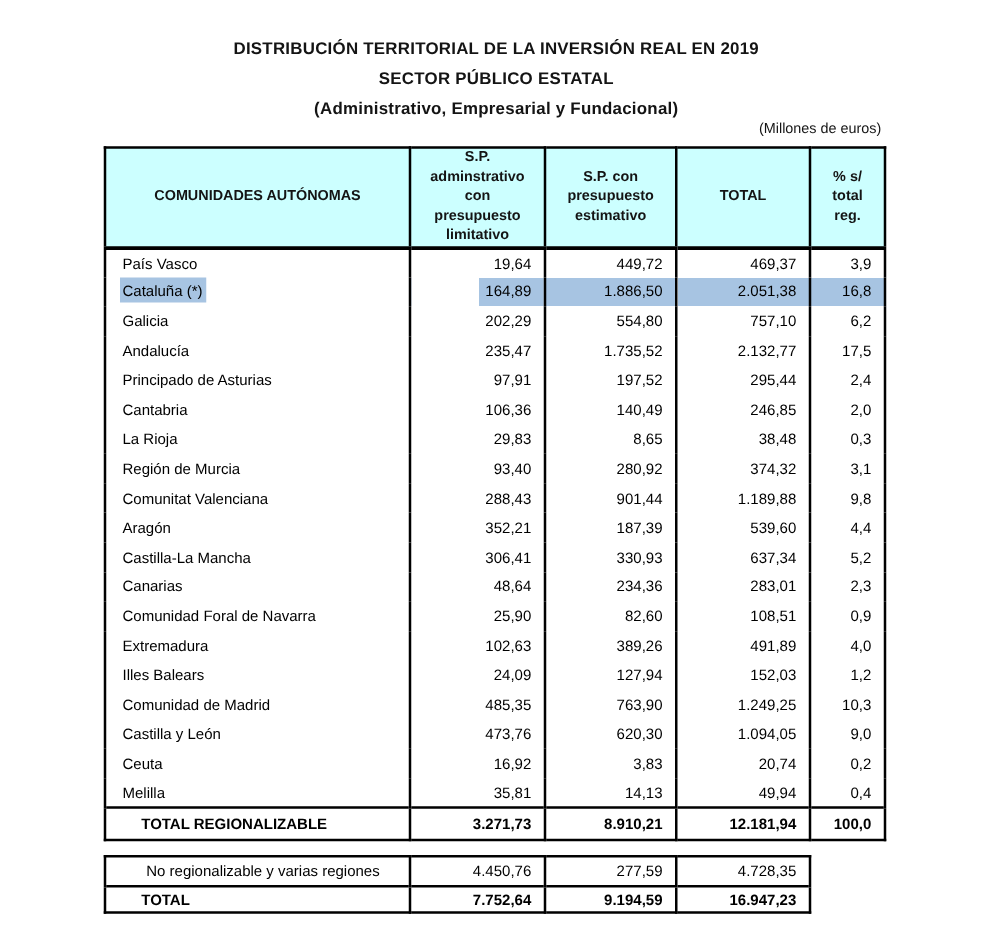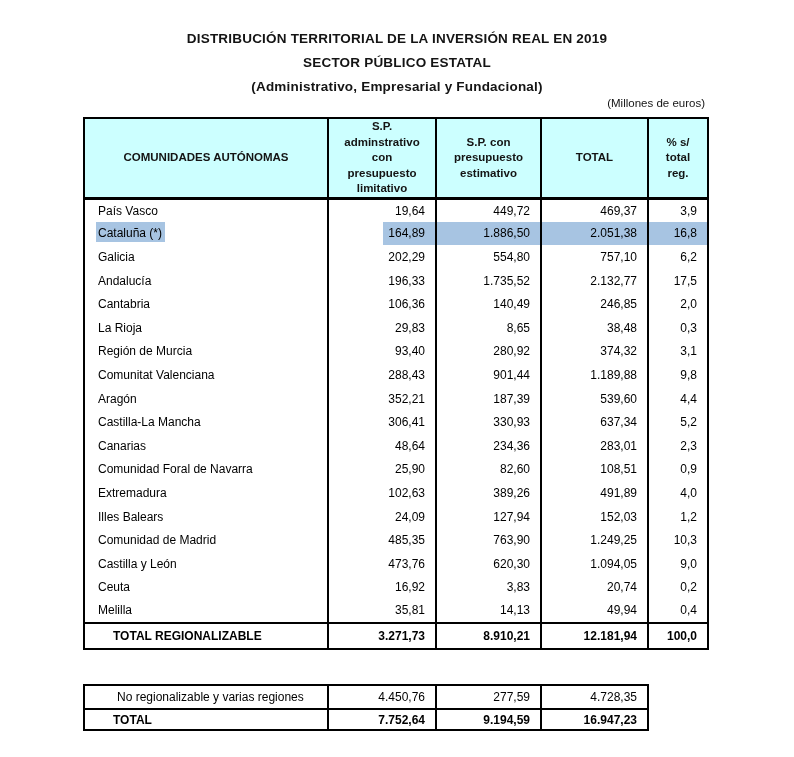--- a/index.html
+++ b/index.html
@@ -101,24 +101,31 @@
         </tr>
         <tr class="data-row">
           <td class="name"><span>Galicia</span></td>
           <td class="num">202,29</td>
           <td class="num">554,80</td>
           <td class="num">757,10</td>
           <td class="num">6,2</td>
         </tr>
         <tr class="data-row">
           <td class="name"><span>Andalucía</span></td>
-          <td class="num">196,33</td>
+          <td class="num">235,47</td>
           <td class="num">1.735,52</td>
           <td class="num">2.132,77</td>
           <td class="num">17,5</td>
+        </tr>
+        <tr class="data-row">
+          <td class="name"><span>Principado de Asturias</span></td>
+          <td class="num">97,91</td>
+          <td class="num">197,52</td>
+          <td class="num">295,44</td>
+          <td class="num">2,4</td>
         </tr>
         <tr class="data-row">
           <td class="name"><span>Cantabria</span></td>
           <td class="num">106,36</td>
           <td class="num">140,49</td>
           <td class="num">246,85</td>
           <td class="num">2,0</td>
         </tr>
         <tr class="data-row">
           <td class="name"><span>La Rioja</span></td>

